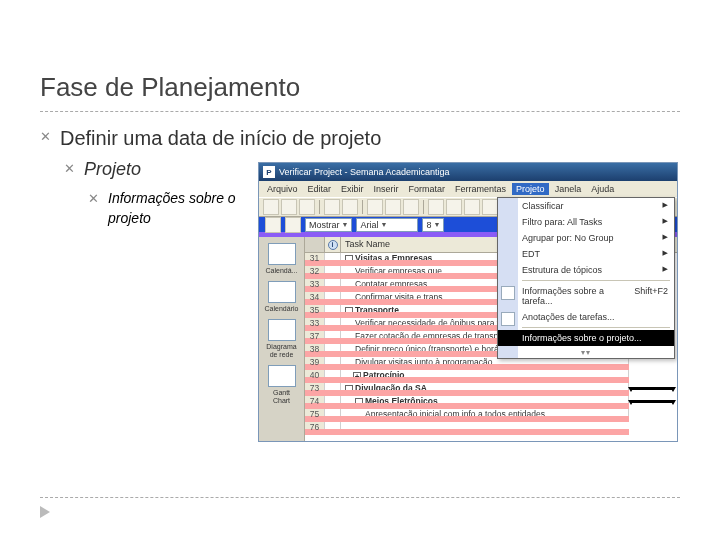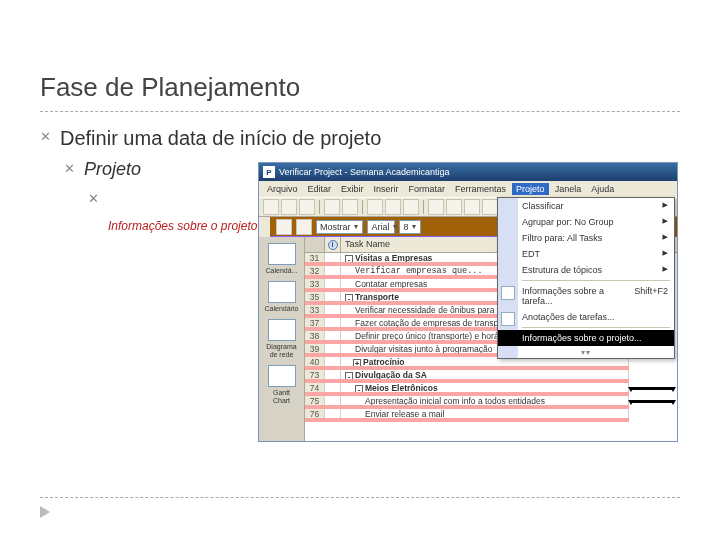--- a/index.html
+++ b/index.html
@@ -6,46 +6,46 @@
   html, body { width: 720px; height: 540px; font-family: Arial, sans-serif; background: #fff; color: #333; overflow: hidden; }
   .slide { position: relative; width: 720px; height: 540px; padding: 28px 40px 20px 40px; }
   .title { font-size: 26px; color: #444; font-weight: 400; margin-bottom: 8px; margin-top: 44px; }
   .divider { border: none; border-top: 1.5px dashed #aaa; margin: 6px 0 14px 0; }
   .bullet-row { display: flex; align-items: flex-start; gap: 10px; }
   .bullet-icon { width: 10px; flex: 0 0 10px; font-size: 13px; line-height: 22px; color: #888; }
   .b1-text { font-size: 20px; line-height: 24px; color: #333; }
   .indent-1 { margin-left: 24px; margin-top: 8px; }
   .b2-text { font-size: 18px; font-style: italic; line-height: 22px; color: #333; }
   .indent-2 { margin-left: 48px; margin-top: 8px; }
-  .b3-text { font-size: 12px; font-style: italic; line-height: 20px; color: #b91c1c; width: 160px; margin-top: 28px; }
+  .b3-text { font-size: 14px; font-style: italic; line-height: 20px; color: #000000; width: 160px; }
 
   
   .msproj { position: absolute; left: 258px; top: 162px; width: 420px; height: 280px; border: 1px solid #7a96b8; background: #ece9d8; font-family: Tahoma, Arial, sans-serif; font-size: 9px; overflow: hidden; }
   .titlebar { height: 18px; background: linear-gradient(#3a6ea5,#1c3f6e); color: #fff; display: flex; align-items: center; gap: 4px; padding: 0 4px; }
   .titlebar .mpicon { width: 12px; height: 12px; background: #fff; font-size: 8px; display: flex; align-items: center; justify-content: center; color: #1c3f6e; font-weight: bold; }
   .menubar { height: 16px; background: #ece9d8; display: flex; align-items: center; gap: 2px; padding: 0 4px; font-size: 9px; }
   .menubar span { padding: 1px 4px; cursor: default; }
   .menubar span.open { background: #316ac5; color: #fff; }
   .toolbar { height: 20px; background: #ece9d8; border-top: 1px solid #fff; border-bottom: 1px solid #aca899; display: flex; align-items: center; gap: 2px; padding: 0 4px; }
   .tbtn { width: 16px; height: 16px; background: #f5f3ea; border: 1px solid #c8c5b5; }
   .tsep { width: 1px; height: 14px; background: #aca899; margin: 0 2px; }
-  .toolbar2 { height: 20px; background: #a16207; border-bottom: 1px solid #8b5cf6; display: flex; align-items: center; gap: 4px; padding: 0 6px; font-size: 9px; margin-left: 11px; }
+  .toolbar2 { height: 20px; background: #1d4ed8; border-bottom: 5px solid #8b5cf6; display: flex; align-items: center; gap: 4px; padding: 0 6px; font-size: 9px; }
   .combo { height: 14px; background: #fff; border: 1px solid #7f9db9; display: flex; align-items: center; padding: 0 3px; gap: 2px; }
   .combo .dd { font-size: 7px; color: #555; }
   .body-area { position: absolute; top: 74px; left: 0; right: 0; bottom: 0; display: flex; background: #fff; }
   .viewbar { width: 46px; background: #d6d3c6; border-right: 1px solid #aca899; display: flex; flex-direction: column; align-items: center; gap: 6px; padding-top: 6px; }
   .viewbtn { width: 34px; display: flex; flex-direction: column; align-items: center; font-size: 7px; color: #333; text-align: center; line-height: 8px; }
   .viewbtn .vicon { width: 28px; height: 22px; background: #fff; border: 1px solid #7f9db9; margin-bottom: 2px; }
   .grid { flex: 1; position: relative; }
   .grid-header { display: flex; height: 16px; border-bottom: 1px solid #aca899; background: #ece9d8; }
   .gh-id { width: 20px; border-right: 1px solid #aca899; background: #d6d3c6; }
   .gh-ind { width: 16px; border-right: 1px solid #aca899; display: flex; align-items: center; justify-content: center; }
   .gh-ind .i-icon { width: 10px; height: 10px; border: 1px solid #5a7aa8; border-radius: 50%; background: #cfe0f4; font-size: 7px; display: flex; align-items: center; justify-content: center; color: #2a4a78; font-weight: bold; }
   .gh-name { flex: 1; border-right: 1px solid #aca899; padding: 2px 4px; font-size: 9px; }
-  .gridrow { display: flex; height: 13px; border-bottom: 4px solid #fca5a5; font-size: 8.5px; }
+  .gridrow { display: flex; height: 13px; border-bottom: 6px solid #fca5a5; font-size: 8.5px; }
   .gc-id { width: 20px; border-right: 1px solid #d0d0d0; background: #ece9d8; text-align: center; color: #555; }
   .gc-ind { width: 16px; border-right: 1px solid #d0d0d0; }
   .gc-name { flex: 1; border-right: 1px solid #d0d0d0; padding-left: 4px; white-space: nowrap; overflow: hidden; }
   .gc-name.bold { font-weight: bold; }
   .gc-name .outline { display: inline-block; width: 8px; height: 8px; border: 1px solid #666; text-align: center; line-height: 7px; font-size: 8px; margin-right: 2px; vertical-align: middle; }
   .gantt-strip { width: 48px; background: #fff; position: relative; }
   .gantt-header { height: 16px; border-bottom: 1px solid #aca899; background: #ece9d8; display: flex; font-size: 7px; }
   .gantt-header div { flex: 1; border-left: 1px solid #c8c5b5; text-align: center; padding-top: 1px; }
   .gbar { position: absolute; height: 7px; background: #3a6ea5; }
   .gsumm { position: absolute; height: 3px; background: #000; }
@@ -120,42 +120,42 @@
       <div class="tbtn"></div>
       <div class="tbtn"></div>
     </div>
     <div class="toolbar2">
       <div class="tbtn"></div>
       <div class="tbtn"></div>
       <div class="combo">
           <span>Mostrar</span>
           <span class="dd">▼</span>
         </div>
-      <div class="combo" style="width:28px">
+      <div class="combo" style="width:62px">
           <span>Arial</span>
           <span class="dd">▼</span>
         </div>
       <div class="combo" style="width:22px">
           <span>8</span>
           <span class="dd">▼</span>
         </div>
     </div>
 
     <div class="dropdown" id="dropdown">
       <div class="sidebar-strip"></div>
     <div class="dd-item">
           <span>Classificar</span>
           <span class="arrow">▶</span>
         </div>
         <div class="dd-item">
+          <span>Filtro para: All Tasks</span>
+          <span class="arrow">▶</span>
+        </div>
+        <div class="dd-item">
           <span>Agrupar por: No Group</span>
-          <span class="arrow">▶</span>
-        </div>
-        <div class="dd-item">
-          <span>Filtro para: All Tasks</span>
           <span class="arrow">▶</span>
         </div>
         <div class="dd-item">
           <span>EDT</span>
           <span class="arrow">▶</span>
         </div>
         <div class="dd-item">
           <span>Estrutura de tópicos</span>
           <span class="arrow">▶</span>
         </div>
@@ -205,28 +205,33 @@
         </div>
         <div id="gridrows">
             <div class="gridrow">
               <div class="gc-id">31</div>
               <div class="gc-ind"></div>
               <div class="gc-name bold" style="padding-left: 4px;"><span class="outline">-</span>Visitas a Empresas</div>
             </div>
             <div class="gridrow">
               <div class="gc-id">32</div>
               <div class="gc-ind"></div>
-              <div class="gc-name" style="padding-left: 14px; font-family: Liberation Mono, monospace;">Verificar empresas que...</div>
+              <div class="gc-name" style="padding-left: 14px;">Verificar empresas que...</div>
             </div>
             <div class="gridrow">
               <div class="gc-id">33</div>
               <div class="gc-ind"></div>
               <div class="gc-name" style="padding-left: 14px; text-decoration: underline;">Contatar empresas</div>
             </div>
             <div class="gridrow">
+              <div class="gc-id">34</div>
+              <div class="gc-ind"></div>
+              <div class="gc-name" style="padding-left: 14px;">Confirmar visita e trans...</div>
+            </div>
+            <div class="gridrow">
               <div class="gc-id">35</div>
               <div class="gc-ind"></div>
               <div class="gc-name bold" style="padding-left: 4px;"><span class="outline">-</span>Transporte</div>
             </div>
             <div class="gridrow">
               <div class="gc-id">33</div>
               <div class="gc-ind"></div>
               <div class="gc-name" style="padding-left: 14px;">Verificar necessidade de ônibus para transportar visitantes</div>
             </div>
             <div class="gridrow">
@@ -260,21 +265,20 @@
               <div class="gc-name bold" style="padding-left: 14px;"><span class="outline">-</span>Meios Eletrônicos</div>
             </div>
             <div class="gridrow">
               <div class="gc-id">75</div>
               <div class="gc-ind"></div>
               <div class="gc-name" style="padding-left: 24px;">Apresentação inicial com info a todos entidades</div>
             </div>
             <div class="gridrow">
               <div class="gc-id">76</div>
               <div class="gc-ind"></div>
-              <div class="gc-name" style="padding-left: 24px;">Enviar release a mail</div>
             </div>
           </div>
       </div>
       <div class="gantt-strip">
         <div class="gantt-header" id="gantthdr">
             <div>Out</div>
             <div>16 Out</div>
             <div>S</div>
           </div>
         <div class="gsumm" style="top:20px;left:4px;width:34px"></div>

